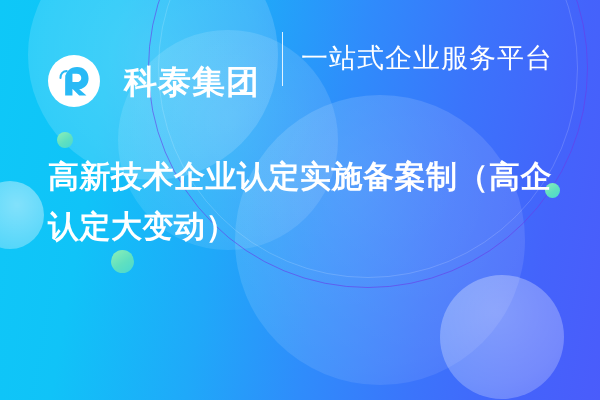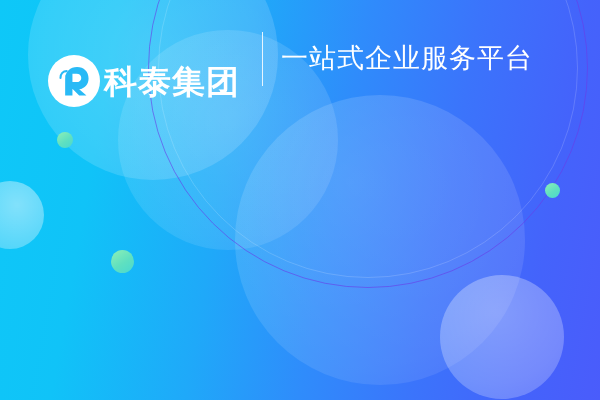--- a/index.html
+++ b/index.html
@@ -129,21 +129,21 @@
     height: 78px;
     display: flex;
     align-items: center;
     padding-left: 48px;
     box-sizing: border-box;
   }
 
   .brand {
     display: flex;
     align-items: center;
-    gap: 4px;
+    gap: 24px;
     margin-top: 44px;
   }
 
   .logo-mark {
     width: 52px;
     height: 52px;
     flex: 0 0 52px;
     display: block;
   }
 
@@ -234,14 +234,17 @@
     </div>
 
     <div class="divider"></div>
 
     <div class="taglines">
       <div class="tagline-main">一站式企业服务平台</div>
     </div>
 
   </div>
 
+  <div class="title-block">
+    <div class="title-text">高新技术企业认定实施备案制（高企认定大变动）</div>
+  </div>
 
 </div>
 
 </body></html>

